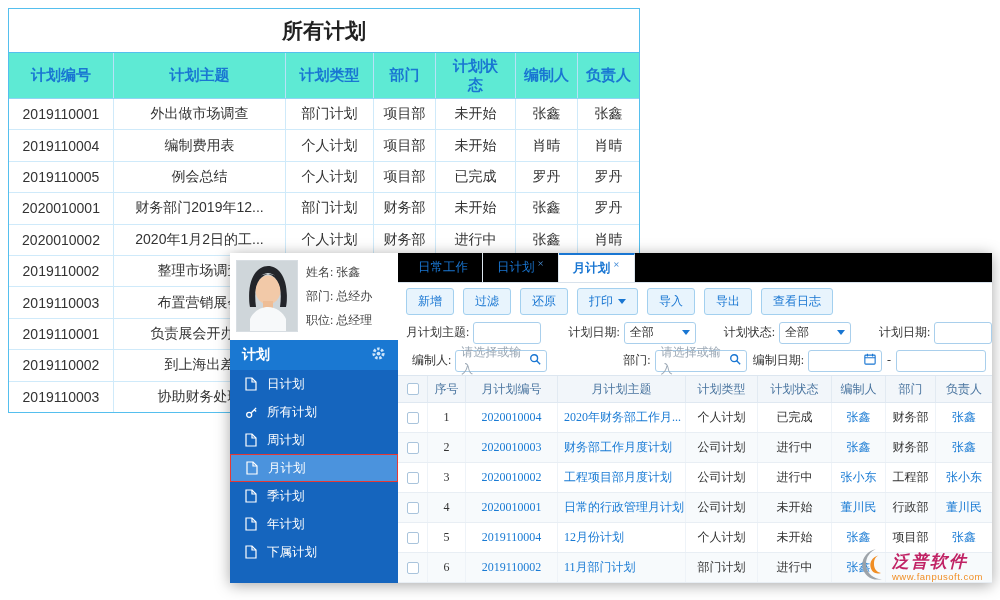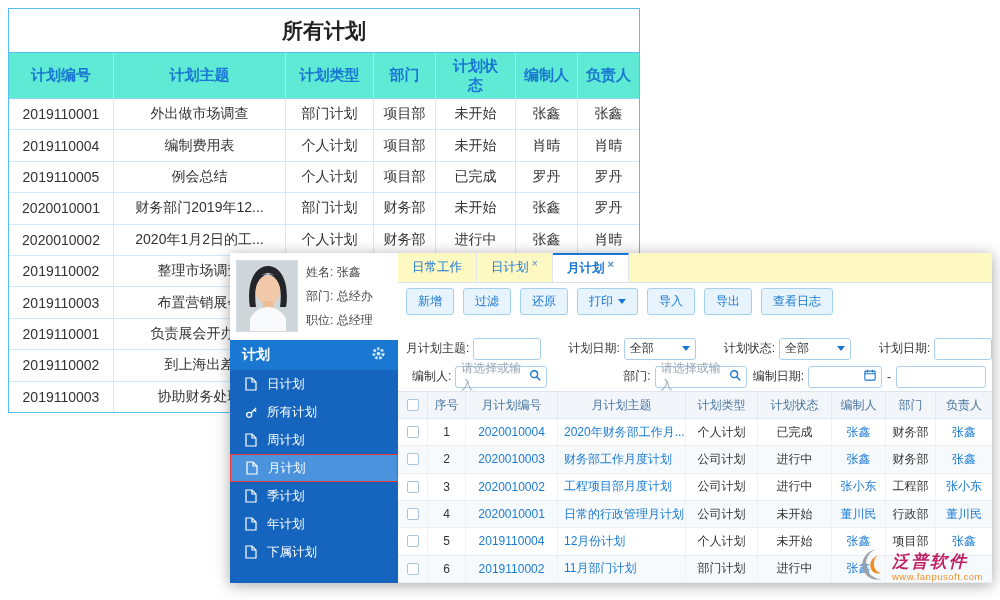--- a/index.html
+++ b/index.html
@@ -20,54 +20,54 @@
   .bg-row { flex:1; display:flex; border-bottom:1px solid #cfeafa; font-size:14px; background:#fff; }
   .bg-row:last-child { border-bottom:none; }
   .bg-row .bgc { display:flex; align-items:center; justify-content:center;
     border-right:1px solid #cfeafa; white-space:nowrap; overflow:hidden; }
   .bgc:last-child { border-right:none; }
   .c0{width:105px;} .c1{width:172px;} .c2{width:88px;} .c3{width:62px;}
   .c4{width:80px; padding:0 13px;} .c5{width:62px;} .c6{width:61px;}
 
   
   #fg-window { position:absolute; left:230px; top:253px; width:762px; height:330px;
-    background:#fff; z-index:2; display:flex; box-shadow:0 2px 14px rgba(0,0,0,.35); }
+    background:#fff; z-index:2; display:flex; box-shadow:0 2px 14px rgba(0,0,0,.35);font-family:Liberation Serif, serif; }
 
   
   #left { width:168px; display:flex; flex-direction:column; background:#1565be; }
   #profile { height:87px; background:#fff; display:flex; padding:7px 6px; gap:8px; }
   #avatar { width:62px; height:72px; overflow:hidden; border:1px solid #d7dde2; }
   #profile-text { font-size:12px; color:#444; display:flex; flex-direction:column;
     justify-content:center; gap:7px; white-space:nowrap; }
   #plan-band { height:30px; background:#1a78d2; color:#fff; display:flex; align-items:center;
     justify-content:space-between; padding:0 12px; font-size:14px; font-weight:bold; }
   #menu { flex:1; display:flex; flex-direction:column; }
   .mi { height:28px; display:flex; align-items:center; gap:9px; padding-left:15px;
     color:#fff; font-size:12.5px; cursor:pointer; }
   .mi .ic { width:13px; height:14px; display:flex; align-items:center; }
   .mi.active { background:#4b93dd; border:1px solid #e53935; }
 
   
   #right { flex:1; display:flex; flex-direction:column; overflow:hidden; background:#fff; }
-  #tabs { height:30px; background:#fef9c3; border-bottom:1px solid #d8e2ec;
-    display:flex; align-items:stretch; font-size:12.5px; }
+  #tabs { height:30px; background:#000000; border-bottom:1px solid #d8e2ec;
+    display:flex; align-items:stretch; padding-left:6px; font-size:12.5px; }
   .tab { display:flex; align-items:center; padding:0 14px; color:#1976d2;
     border-right:1px solid #dde6ee; cursor:pointer; position:relative; }
   .tab .x { font-size:11px; color:#4a90d9; margin-left:3px; position:relative; top:-5px; }
   .tab.active { background:#fff; font-weight:bold; border-top:2px solid #1976d2; }
 
   #toolbar { height:36px; display:flex; align-items:center; gap:9px; padding:0 0 0 8px; }
   .btn { background:#e8f4fd; border:1px solid #a3d0ef; color:#1976d2; font-size:12px;
     padding:4px 11px; border-radius:3px; cursor:pointer; display:flex; align-items:center; gap:5px;
     font-family:inherit; }
   .caret { width:0; height:0; border-left:4px solid transparent; border-right:4px solid transparent;
     border-top:5px solid #1976d2; }
 
   .frow { display:flex; align-items:center; font-size:12px; color:#333; }
-  #f1 { height:27px; padding-left:8px;margin-top:16px; }
+  #f1 { height:27px; padding-left:8px; }
   #f2 { height:29px; padding-left:14px; }
   .lbl { margin-right:4px; white-space:nowrap; }
   .tbox { height:22px; border:1px solid #a9cfec; border-radius:3px; background:#fff;
     display:flex; align-items:center; padding:0 5px; }
   .sel { justify-content:space-between; cursor:pointer; }
   .ph { color:#9aa7b4; }
   .grow { flex:1; }
   .g1{margin-left:28px;} .g2{margin-left:76px;} .g3{margin-left:6px;}
   .dash { margin:0 5px; }
 

